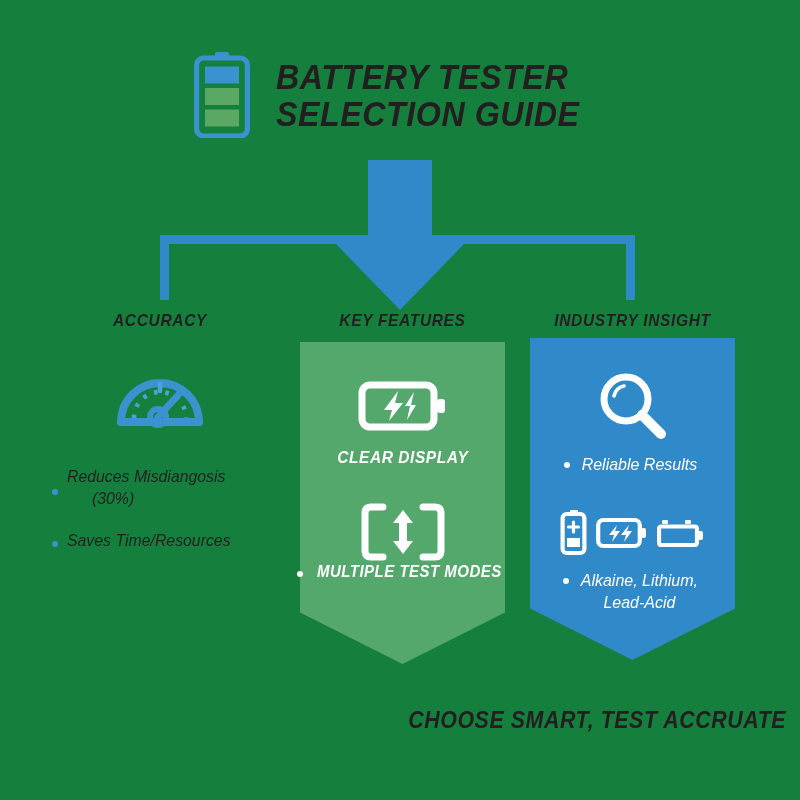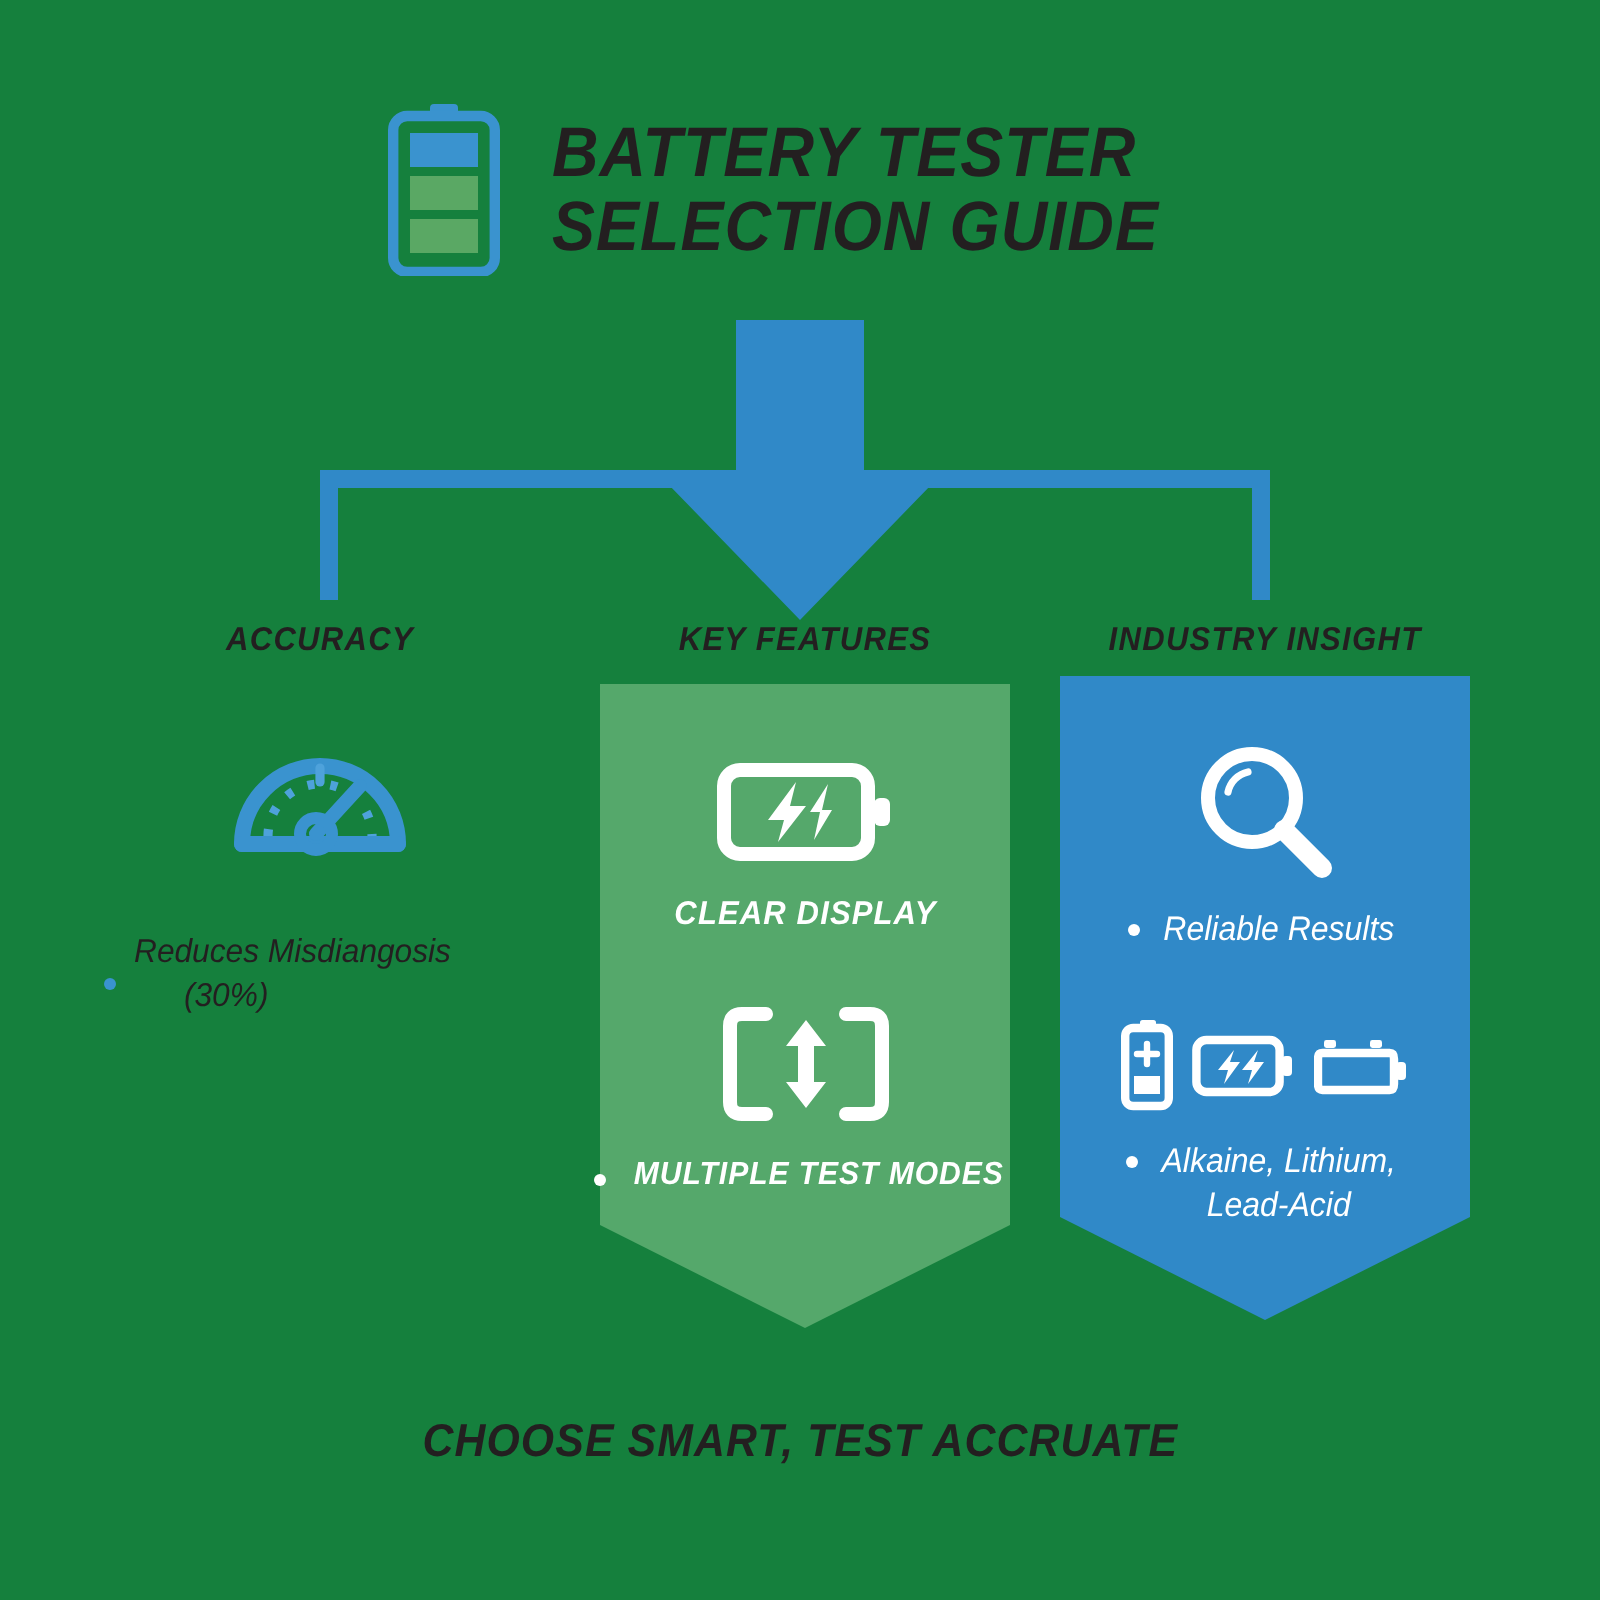--- a/index.html
+++ b/index.html
@@ -182,21 +182,21 @@
     justify-content: center;
     gap: 9px;
   }
 
   
   #footer {
     position: absolute;
     left: 0;
     top: 707px;
     width: 800px;
-    text-align: center;
+    text-align: right;
   }
   #footer-text {
     font-family: "Liberation Sans Narrow", "Liberation Sans", sans-serif;
     font-weight: bold;
     font-size: 23px;
     letter-spacing: 0.6px;
     color: #231f20;
     text-transform: uppercase;
     transform: scaleX(0.93);
     display: inline-block;
@@ -249,20 +249,24 @@
     </div>
 
     <div class="bullet-row">
       <span class="bullet-dot"></span>
       <span class="bullet-text">
         <span>Reduces Misdiangosis</span>
         <span class="indent">(30%)</span>
       </span>
     </div>
 
+    <div class="bullet-row">
+      <span class="bullet-dot"></span>
+      <span class="bullet-text">Saves Time/Resources</span>
+    </div>
   </div>
 
   <div class="panel-wrap" id="panel-features-wrap">
     <div class="panel-shape" id="shape-features"></div>
     <div class="panel-content">
 
       <svg width="90" height="56" viewBox="0 0 90 56" style="margin-top:10px">
         <rect x="4" y="7" width="72" height="42" rx="8" fill="none" stroke="#ffffff" stroke-width="7"></rect>
         <rect x="79" y="21" width="8" height="14" rx="3" fill="#ffffff"></rect>
         <path d="M40 13 L26 32 H34 L31 43 L45 25 H37 Z" fill="#ffffff"></path>
@@ -270,21 +274,21 @@
       </svg>
 
       <div class="panel-caption" style="margin-top:14px">CLEAR DISPLAY</div>
 
       <svg width="84" height="62" viewBox="0 0 84 62" style="margin-top:34px">
         <path d="M22 6 H10 Q4 6 4 12 V50 Q4 56 10 56 H22" fill="none" stroke="#ffffff" stroke-width="7" stroke-linecap="round" stroke-linejoin="round"></path>
         <path d="M62 6 H74 Q80 6 80 12 V50 Q80 56 74 56 H62" fill="none" stroke="#ffffff" stroke-width="7" stroke-linecap="round" stroke-linejoin="round"></path>
         <path d="M42 9 L52 22 H46 V40 H52 L42 53 L32 40 H38 V22 H32 Z" fill="#ffffff"></path>
       </svg>
 
-      <div class="panel-bullet" style="margin-top:16px">
+      <div class="panel-bullet" style="">
         <span class="bullet-dot white"></span>
         <span class="panel-bullet-text">MULTIPLE TEST MODES</span>
       </div>
     </div>
   </div>
 
   <div class="panel-wrap" id="panel-industry-wrap">
     <div class="panel-shape" id="shape-industry"></div>
     <div class="panel-content">
 

